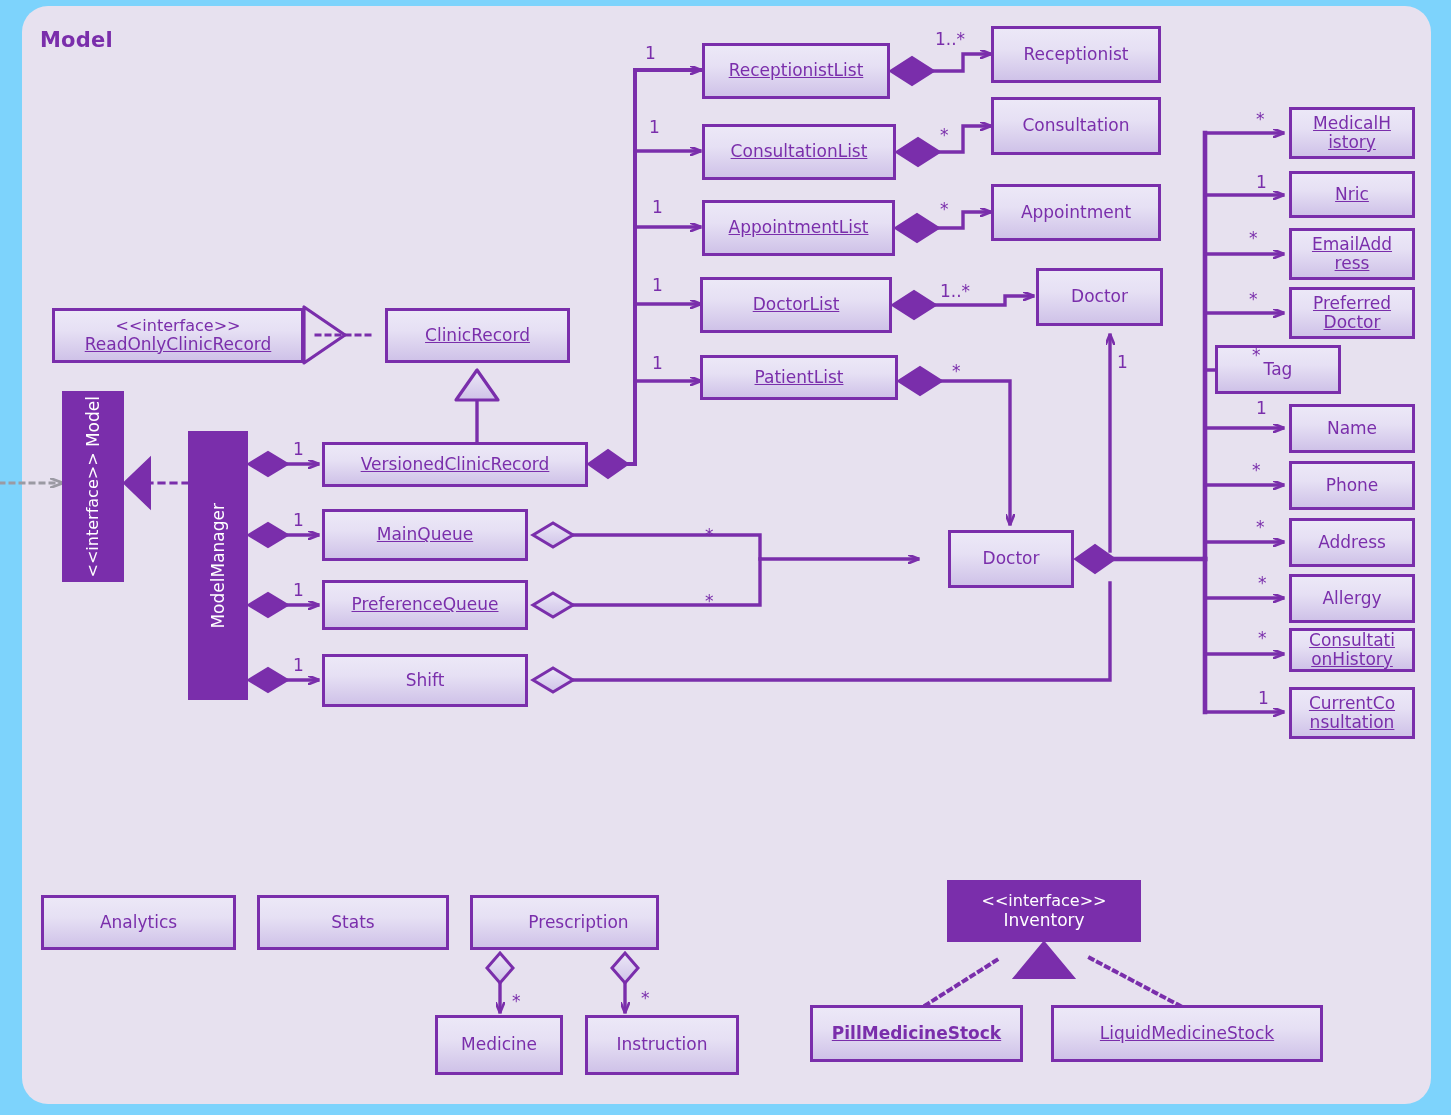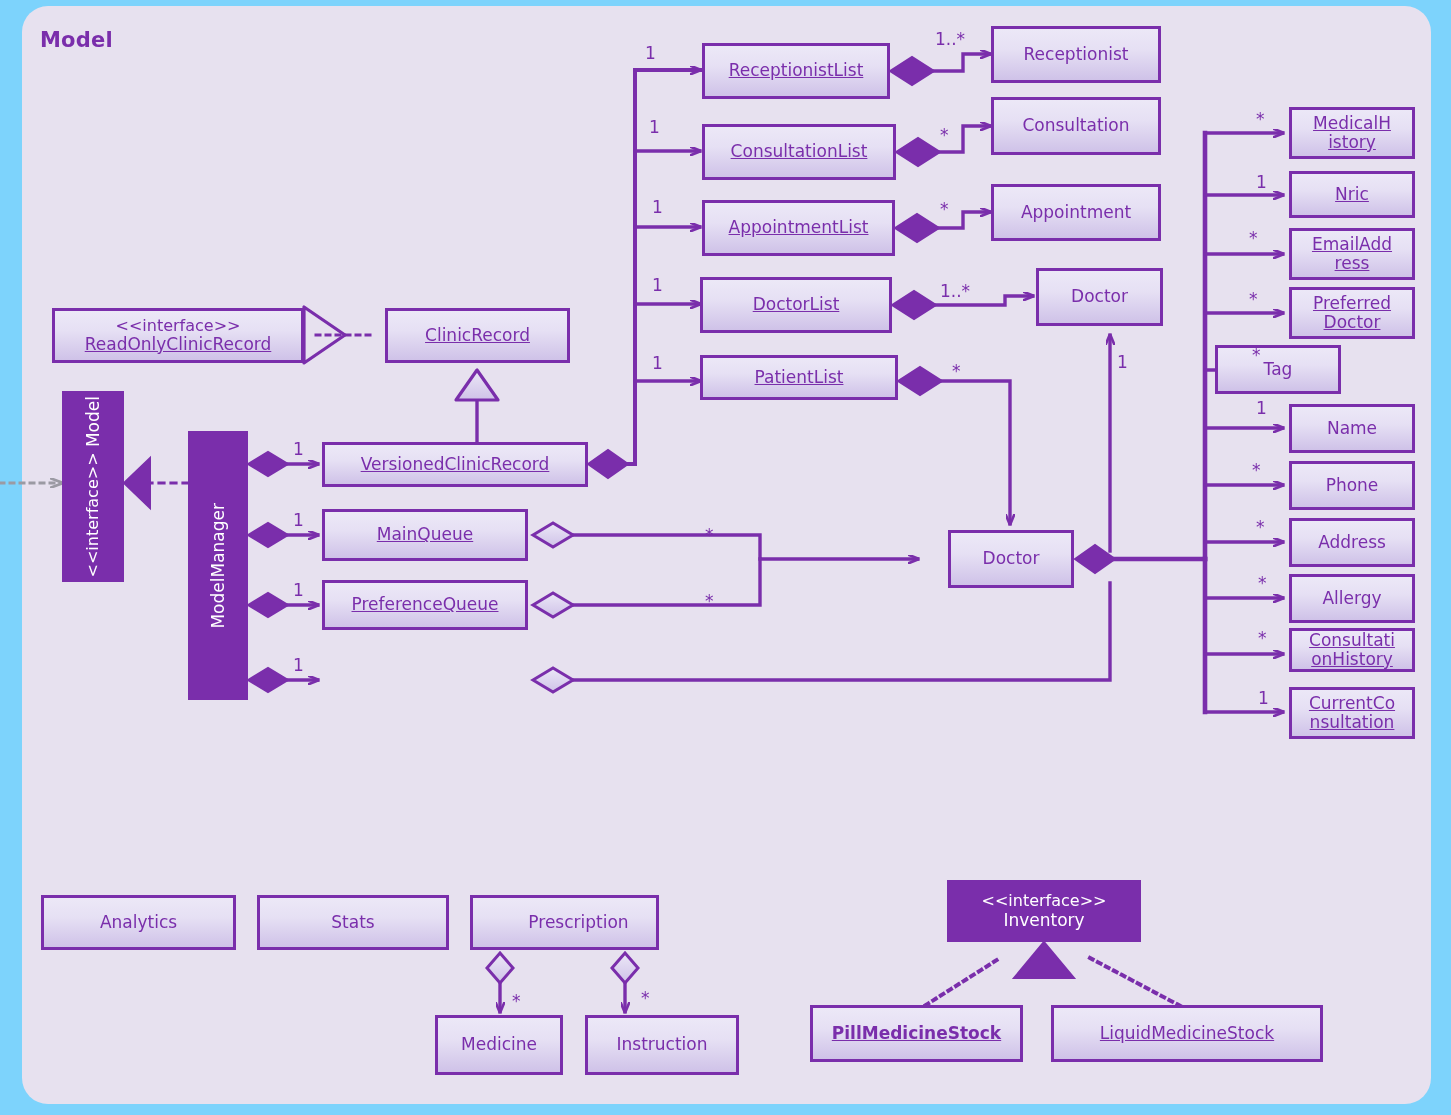--- a/index.html
+++ b/index.html
@@ -213,20 +213,23 @@
   </div>
 
   <div class="cls" style="left:322px; top:509px; width:206px; height:52px;">
     <span class="u">MainQueue</span>
   </div>
 
   <div class="cls" style="left:322px; top:580px; width:206px; height:50px;">
     <span class="u">PreferenceQueue</span>
   </div>
 
+  <div class="cls" style="left:322px; top:654px; width:206px; height:53px;">
+    <span>Shift</span>
+  </div>
 
   <div class="cls" style="left:702px; top:43px; width:188px; height:56px;">
     <span class="u">ReceptionistList</span>
   </div>
 
   <div class="cls" style="left:702px; top:124px; width:194px; height:56px;">
     <span class="u">ConsultationList</span>
   </div>
 
   <div class="cls" style="left:702px; top:200px; width:193px; height:56px;">

